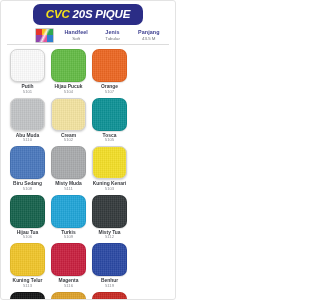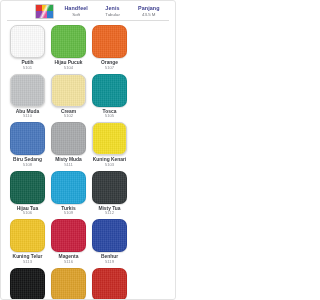--- a/index.html
+++ b/index.html
@@ -150,20 +150,25 @@
     font-size:4.2px;
     color:#8a8c92;
     margin-top:0.5px;
   }
 </style>
 </head>
 <body>
 
 <div id="card">
 
+  <div class="header">
+    <div class="title-pill">
+      <span class="t-cvc">CVC</span><span class="t-rest">&nbsp;</span><span class="t-rest">20S PIQUE</span>
+    </div>
+  </div>
 
   <div class="specbar">
     <div class="logo">
       <span class="sw s1"></span>
         <span class="sw s2"></span>
         <span class="sw s3"></span>
       <span class="sw s4"></span>
         <span class="sw s5"></span>
         <span class="sw s6"></span>
       <span class="diag"></span>

